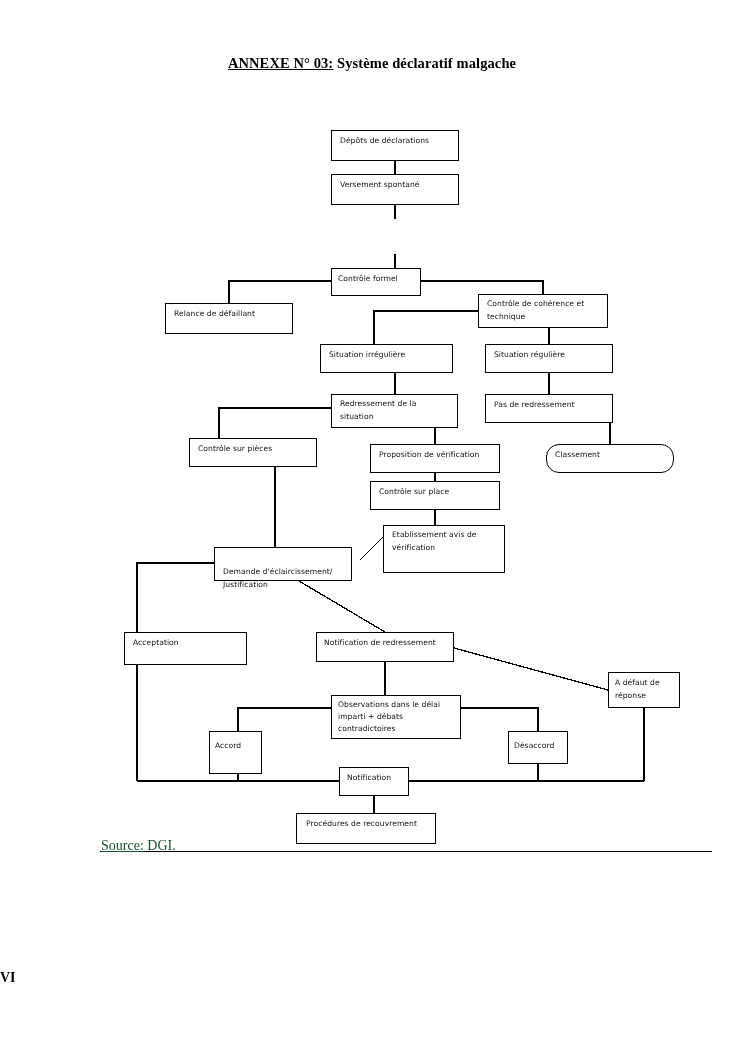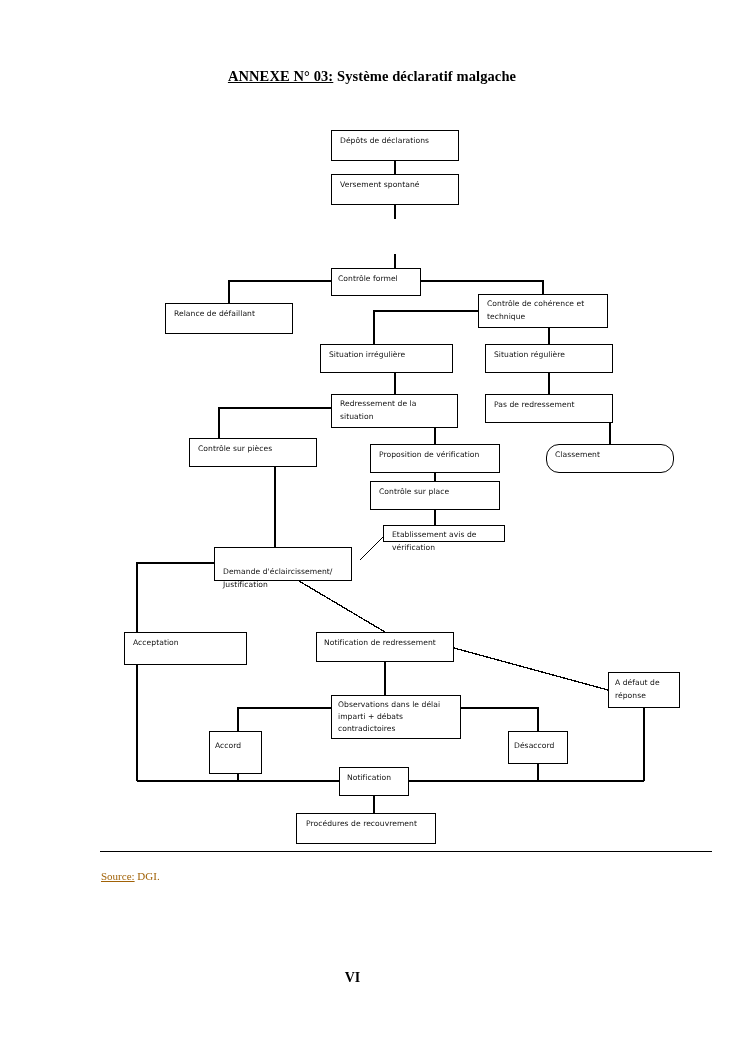--- a/index.html
+++ b/index.html
@@ -22,21 +22,21 @@
     left: 0; top: 0;
     width: 744px;
     height: 1053px;
     background: #ffffff;
   }
 
   
   #doc-title {
     position: absolute;
     left: 0;
-    top: 68px;
+    top: 55px;
     width: 744px;
     text-align: center;
     font-family: "Liberation Serif", serif;
     font-size: 14.5px;
     font-weight: bold;
     letter-spacing: 0.1px;
   }
   #doc-title .ul {
     text-decoration: underline;
   }
@@ -75,32 +75,32 @@
     position: absolute;
     left: 100px;
     top: 851px;
     width: 612px;
     height: 0;
     border-top: 1.2px solid #000000;
   }
   #source-line {
     position: absolute;
     left: 101px;
-    top: 870px;
+    top: 838px;
     font-family: "Liberation Serif", serif;
-    font-size: 11px;
-    color: #a16207;
+    font-size: 14px;
+    color: #14532d;
   }
   #source-line .ul { text-decoration: underline; }
   #page-number {
     position: absolute;
     left: 0;
     top: 970px;
     width: 705px;
-    text-align: center;
+    text-align: left;
     font-family: "Liberation Serif", serif;
     font-size: 14px;
     font-weight: bold;
   }
 </style>
 </head>
 <body>
 
 <div id="page">
 
@@ -187,21 +187,21 @@
     <div class="node" style="left:189px; top:438px; width:128px; height:29px;">Contrôle sur pièces</div>
 
     <div class="node" style="left:485px; top:394px; width:128px; height:29px;">Pas de redressement</div>
 
     <div class="node" style="left:370px; top:444px; width:130px; height:29px;">Proposition de vérification</div>
 
     <div class="node" style="left:546px; top:444px; width:128px; height:29px;border-radius:13px;">Classement</div>
 
     <div class="node" style="left:370px; top:481px; width:130px; height:29px;">Contrôle sur place</div>
 
-    <div class="node" style="left:383px; top:525px; width:122px; height:17px; white-space:pre-line; padding-top:3px;">Etablissement avis de
+    <div class="node" style="left:383px; top:525px; width:122px; height:48px; white-space:pre-line; padding-top:3px;">Etablissement avis de
 vérification</div>
 
     <div class="node" style="left:214px; top:547px; width:138px; height:34px; white-space:pre-line; padding-top:18px;">Demande d'éclaircissement/
 Justification</div>
 
     <div class="node" style="left:124px; top:632px; width:123px; height:33px;">Acceptation</div>
 
     <div class="node" style="left:316px; top:632px; width:138px; height:30px; padding-left:7px;">Notification de redressement</div>
 
     <div class="node" style="left:608px; top:672px; width:72px; height:36px; white-space:pre-line; padding:4px 4px 3px 6px;">A défaut de

